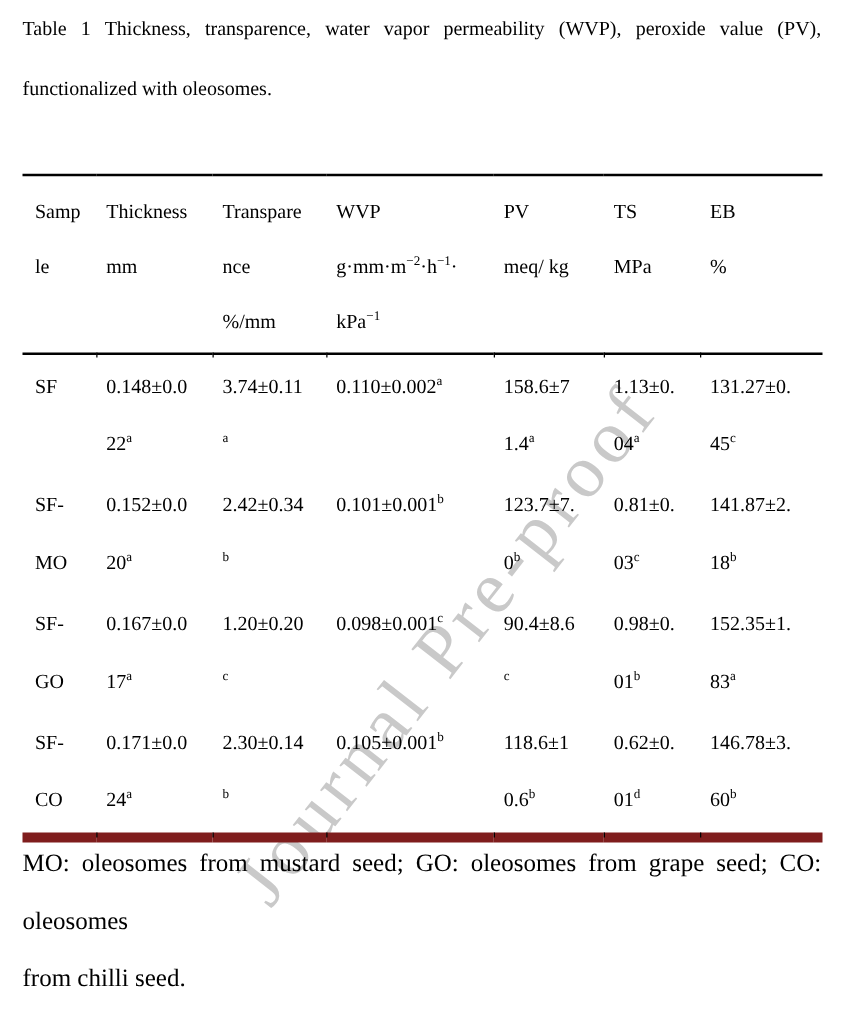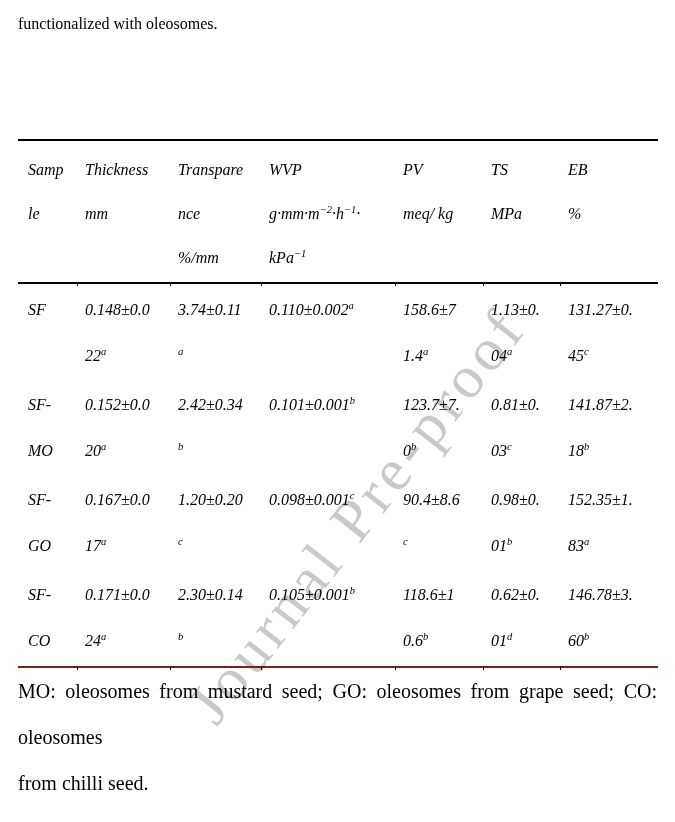--- a/index.html
+++ b/index.html
@@ -35,22 +35,21 @@
   .caption .cap-line { white-space:nowrap; }
   .caption .just { text-align:justify; text-align-last:justify; white-space:normal; }
 
   table.datatable {
     position:absolute; top:139px; left:18px;
     width:640px;
     border-collapse:collapse;
     table-layout:fixed;
     font-size:16px;
     border-top:2px solid #000;
-    border-bottom:2px solid #7f1d1d;
-    font-style:italic;
+    border-bottom:8px solid #7f1d1d;
   }
   table.datatable td { vertical-align:top; padding-left:8px; overflow:visible; }
   table.datatable td:first-child { padding-left:10px; }
   thead td { border-bottom:2px solid #000; padding-top:7px; padding-bottom:2px; }
   thead .hl { line-height:44px; white-space:nowrap; }
   tbody td { padding-top:3px; }
   tbody tr:last-child td { padding-bottom:2px; }
   tbody .cl { line-height:46px; white-space:nowrap; }
   sup { font-size:10.5px; line-height:0; vertical-align:super; }
 
@@ -68,20 +67,21 @@
 </head>
 <body>
 
 <div class="page">
 
   <div class="watermark" style="color: rgb(201, 201, 201);">Journal Pre-proof</div>
 
   <div class="content">
 
     <div class="caption">
+      <div class="cap-line just">Table 1 Thickness, transparence, water vapor permeability (WVP), peroxide value (PV),</div>
       <div class="cap-line">functionalized with oleosomes.</div>
     </div>
 
     <table class="datatable">
       <colgroup>
         <col style="width:59px">
           <col style="width:93px">
           <col style="width:91px">
         <col style="width:134px">
           <col style="width:88px">

